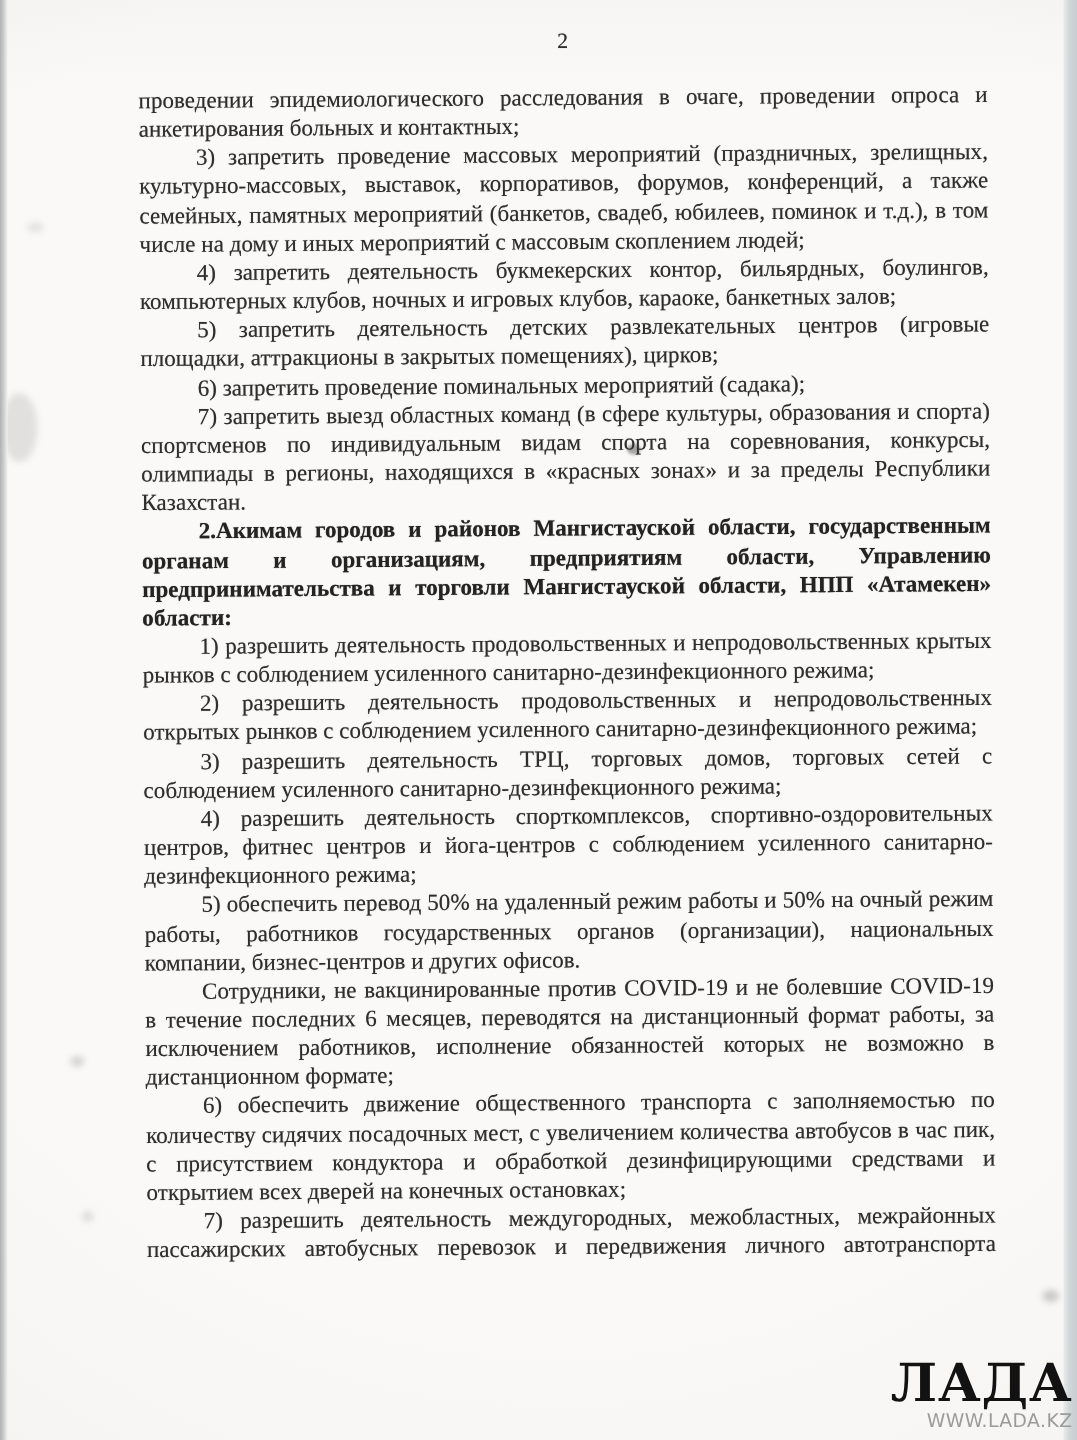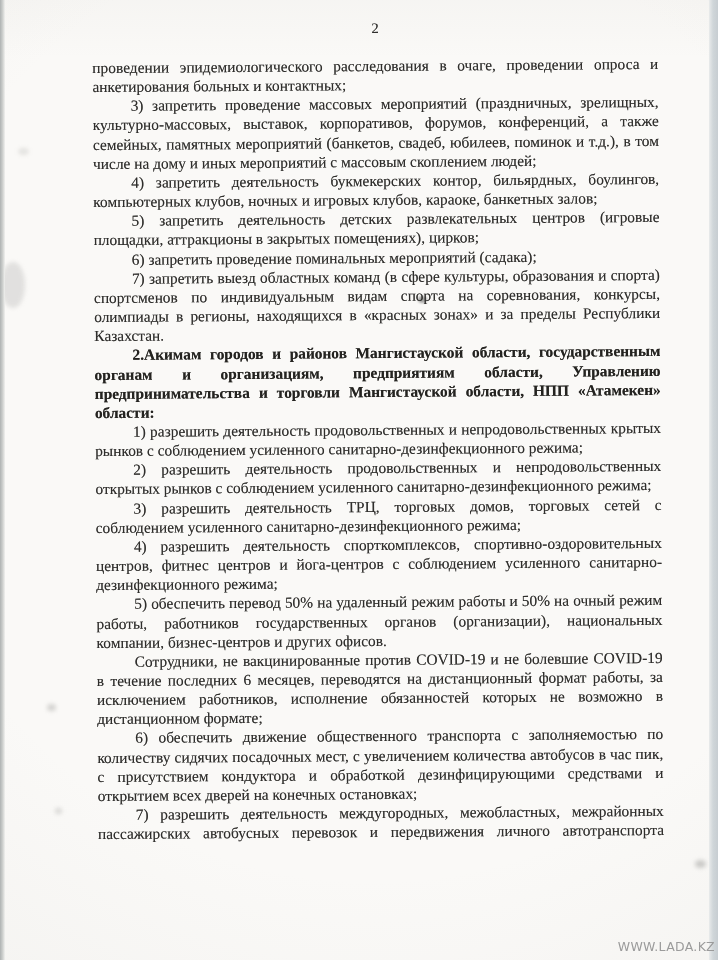--- a/index.html
+++ b/index.html
@@ -125,19 +125,20 @@
     <p>2) разрешить деятельность продовольственных и непродовольственных открытых рынков с соблюдением усиленного санитарно-дезинфекционного режима;</p>
     <p>3) разрешить деятельность ТРЦ, торговых домов, торговых сетей с соблюдением усиленного санитарно-дезинфекционного режима;</p>
     <p>4) разрешить деятельность спорткомплексов, спортивно-оздоровительных центров, фитнес центров и йога-центров с соблюдением усиленного санитарно-дезинфекционного режима;</p>
     <p>5) обеспечить перевод 50% на удаленный режим работы и 50% на очный режим работы, работников государственных органов (организации), национальных компании, бизнес-центров и других офисов.</p>
     <p>Сотрудники, не вакцинированные против COVID-19 и не болевшие COVID-19 в течение последних 6 месяцев, переводятся на дистанционный формат работы, за исключением работников, исполнение обязанностей которых не возможно в дистанционном формате;</p>
     <p>6) обеспечить движение общественного транспорта с заполняемостью по количеству сидячих посадочных мест, с увеличением количества автобусов в час пик, с присутствием кондуктора и обработкой дезинфицирующими средствами и открытием всех дверей на конечных остановках;</p>
     <p class="justify-last">7) разрешить деятельность междугородных, межобластных, межрайонных пассажирских автобусных перевозок и передвижения  личного автотранспорта</p>
   </div>
 
   <div class="watermark">
+    <div class="wm-logo">ЛАДА</div>
     <div class="wm-url">WWW.LADA.KZ</div>
   </div>
 
   <div class="edge-left"></div>
   <div class="edge-right"></div>
 
 </div>
 
 </body></html>

